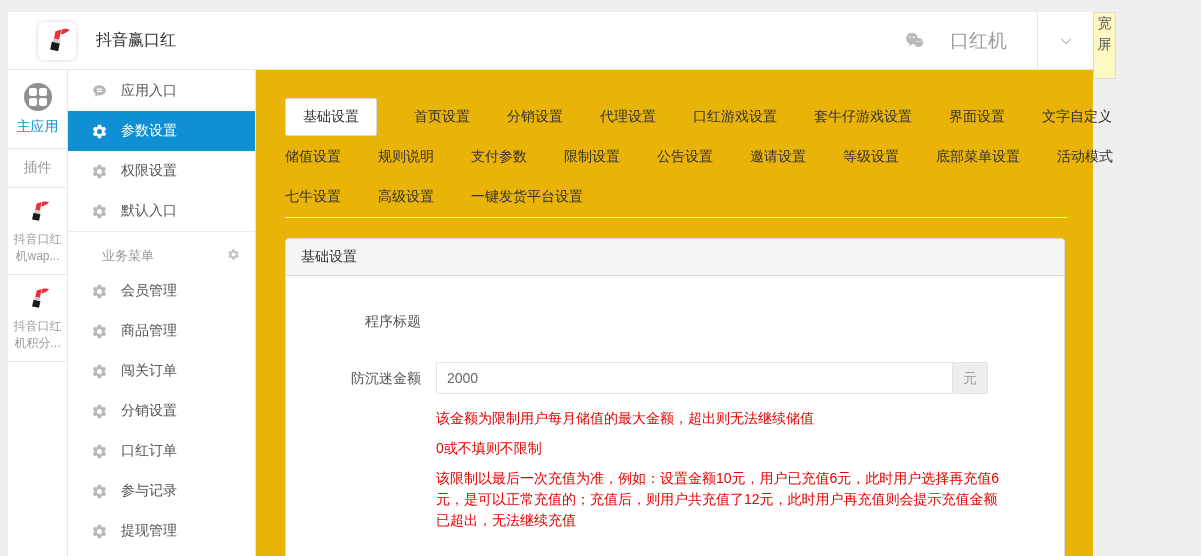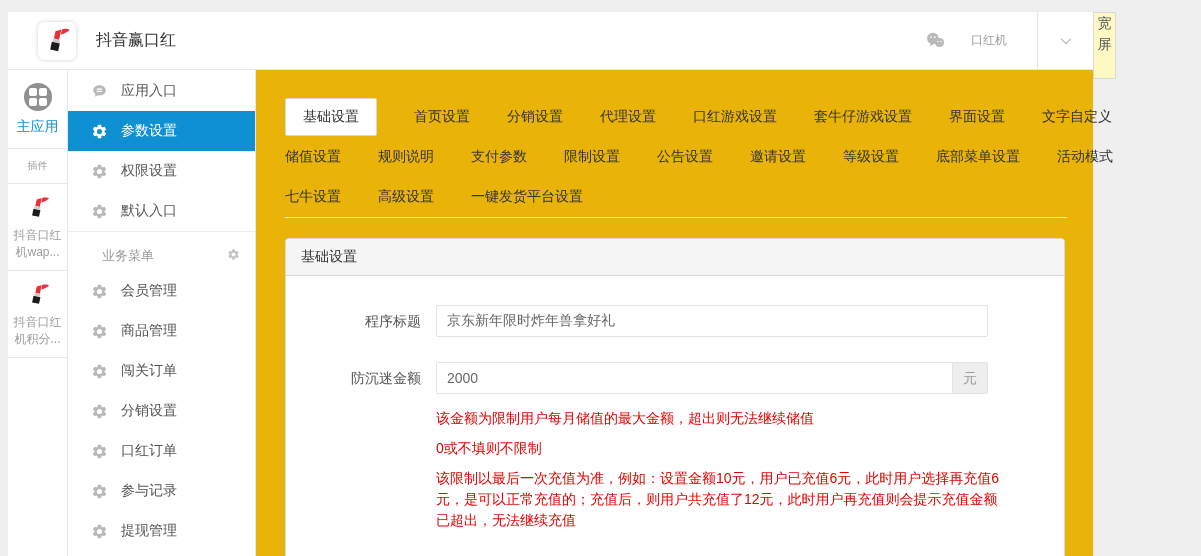--- a/index.html
+++ b/index.html
@@ -8,39 +8,39 @@
   .page { position:relative; width:1201px; height:556px; overflow:hidden; background:#efefef; }
 
   .app { position:absolute; left:8px; top:12px; width:1085px; height:544px; background:#fff; display:flex; flex-direction:column; }
 
   
   .hdr { height:58px; flex:0 0 58px; display:flex; align-items:center; padding-left:30px; border-bottom:1px solid #e7e7e7; }
   .logo-tile { width:38px; height:38px; border-radius:6px; background:#fff; box-shadow:0 0 4px rgba(0,0,0,.18); display:flex; align-items:center; justify-content:center; }
   .logo-tile svg { width:30px; height:30px; }
   .hdr-title { margin-left:20px; font-size:16px; color:#333; }
   .hdr-right { margin-left:auto; display:flex; align-items:center; height:100%; }
-  .account { display:flex; align-items:center; gap:25px; color:#9c9c9c; font-size:12px; padding-right:30px; cursor:pointer; }
+  .account { display:flex; align-items:center; gap:25px; color:#9c9c9c; font-size:19px; padding-right:30px; cursor:pointer; }
   .account svg { width:21px; height:21px; }
   .hdr-sep { width:1px; height:100%; background:#e7e7e7; }
   .chev-btn { width:55px; height:100%; display:flex; align-items:center; justify-content:center; cursor:pointer; }
   .chev-btn svg { width:18px; height:18px; }
 
   
   .widescreen { position:absolute; left:1093px; top:12px; width:23px; height:67px; background:#fef9c3; border:1px solid #d9d9d9; color:#595959; font-size:14px; text-align:center; line-height:21px; word-break:break-all; cursor:pointer; }
 
   
   .app-body { flex:1; display:flex; min-height:0; }
 
   
   .rail { width:60px; flex:0 0 60px; border-right:1px solid #e7e7e7; }
   .rail-main { text-align:center; padding:13px 0 12px; border-bottom:1px solid #e7e7e7; cursor:pointer; }
   .grid-icon { width:28px; height:28px; border-radius:50%; background:#909090; margin:0 auto; display:grid; grid-template-columns:8px 8px; grid-template-rows:8px 8px; gap:2px; align-content:center; justify-content:center; }
   .grid-icon span { background:#fff; border-radius:2px; }
   .rail-main-label { margin-top:7px; font-size:14px; color:var(--accent); }
-  .rail-plugins-label { text-align:center; color:#9c9c9c; font-size:10px; padding:10px 0; border-bottom:1px solid #e7e7e7; }
+  .rail-plugins-label { text-align:center; color:#9c9c9c; font-size:14px; padding:10px 0; border-bottom:1px solid #e7e7e7; }
   .rail-plugin { padding:11px 3px 9px; text-align:center; border-bottom:1px solid #e7e7e7; cursor:pointer; }
   .rail-plugin svg { width:26px; height:26px; }
   .rail-plugin-label { margin-top:3px; font-size:12px; line-height:17px; color:#9c9c9c; word-break:break-all; }
 
   
   .menu { width:188px; flex:0 0 188px; border-right:1px solid #e7e7e7; padding-top:1px; }
   .menu-item { height:40px; display:flex; align-items:center; padding-left:23px; cursor:pointer; color:#555; }
   .menu-item .mi-icon { width:17px; height:17px; color:#b9b9b9; margin-right:13px; flex:0 0 17px; }
   .menu-item .mi-icon svg { width:17px; height:17px; display:block; }
   .menu-item.active { background:var(--accent); color:#fff; }
@@ -270,25 +270,20 @@
               <div class="tab">一键发货平台设置</div>
             </div>
           </div>
         <div class="tabs-divider"></div>
 
         <div class="panel">
           <div class="panel-head">基础设置</div>
           <div class="panel-body" id="form">
               <div class="form-row">
                 <div class="f-label">程序标题</div>
-                <div class="f-control">
-                  <div class="input-group">
-                    <input type="text" value="京东新年限时炸年兽拿好礼" style="">
-                  </div>
-                </div>
               </div>
               <div class="form-row">
                 <div class="f-label">防沉迷金额</div>
                 <div class="f-control">
                   <div class="input-group">
                     <input type="text" value="2000" style="">
                     <span class="suffix">元</span>
                   </div>
                   <div class="notes">
                     <p>该金额为限制用户每月储值的最大金额，超出则无法继续储值</p>

